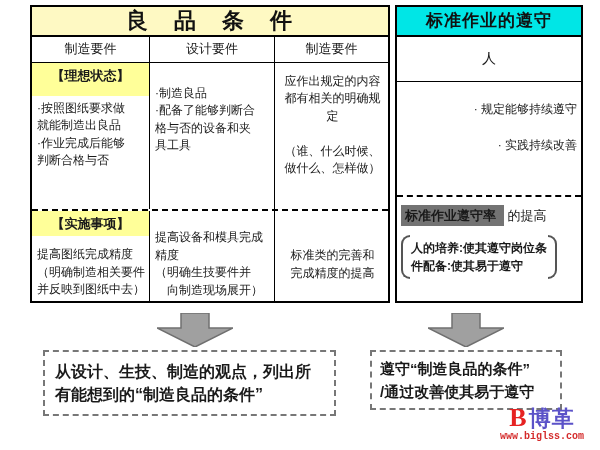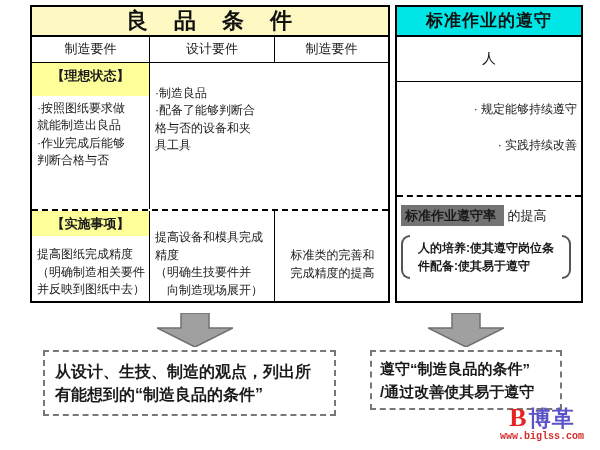--- a/index.html
+++ b/index.html
@@ -36,21 +36,21 @@
             font-weight:bold; font-size:17px; line-height:28px; text-align:center;
             letter-spacing:1px; color:#111; overflow:hidden; }
   .rperson { height:45px; border-bottom:1px solid #000; text-align:center;
              font-size:14px; line-height:42px; }
   .rideal { height:115px; border-bottom:2px dashed #000; font-size:12px;
             padding:18px 4px 0 10px; white-space:pre-line; line-height:1.5;text-align:right; }
   .raction { flex:1; padding:10px 4px 0 4px; }
   .hline { font-size:13px; margin-bottom:10px; }
   .hl { background:#737373; font-weight:bold; padding:3px 8px 3px 4px; }
   .hsuffix { font-size:13px; }
-  .bracket { display:flex; align-items:stretch;gap:7px; }
+  .bracket { display:flex; align-items:stretch; }
   .brk { width:9px; flex:0 0 9px; }
   .brk.l { border:2px solid #555; border-right:none; border-radius:10px 0 0 10px; }
   .brk.r { border:2px solid #555; border-left:none; border-radius:0 10px 10px 0; }
   .brktext { font-size:12px; font-weight:bold; line-height:1.5; padding:4px 1px;
              white-space:pre-line; }
 
   
   .arrow { position:absolute; width:76px; height:34px; }
   .arrow.left { left:157px; top:313px; }
   .arrow.right { left:428px; top:313px; }
@@ -95,20 +95,27 @@
         <div class="celltext">·按照图纸要求做
   就能制造出良品
 ·作业完成后能够
   判断合格与否</div>
       </div>
       <div class="bcol c2">
         <div class="celltext" style="padding-top:22px;">·制造良品
 ·配备了能够判断合
   格与否的设备和夹
   具工具</div>
+      </div>
+      <div class="bcol c3">
+        <div class="celltext centered">应作出规定的内容
+都有相关的明确规定
+
+（谁、什么时候、
+做什么、怎样做）</div>
       </div>
     </div>
 
     <div class="lbody bottom">
       <div class="bcol c1">
         <div class="ylabel">【实施事项】</div>
         <div class="celltext" style="padding-top:10px;">提高图纸完成精度
 （明确制造相关要件
 并反映到图纸中去）</div>
       </div>

